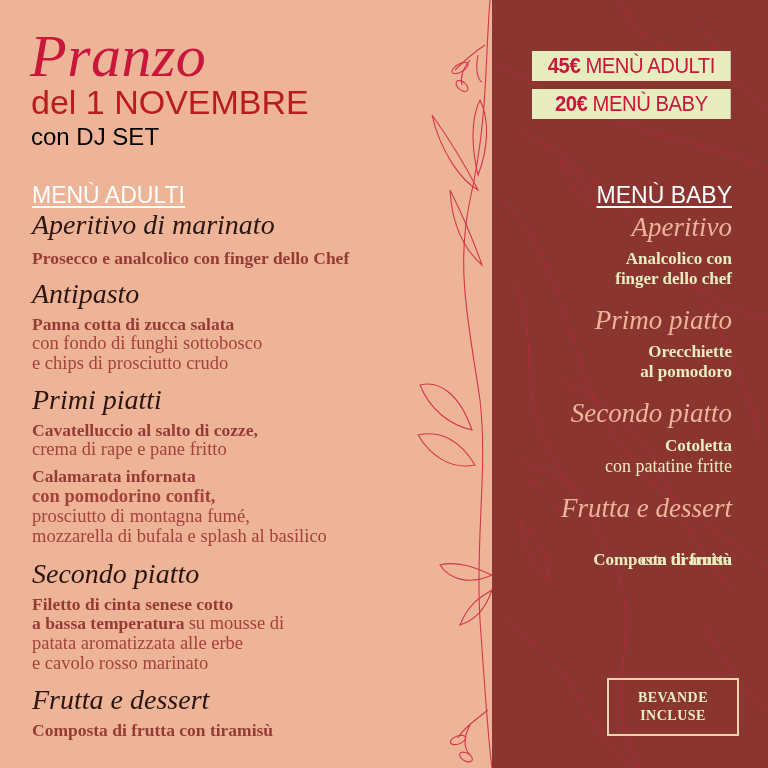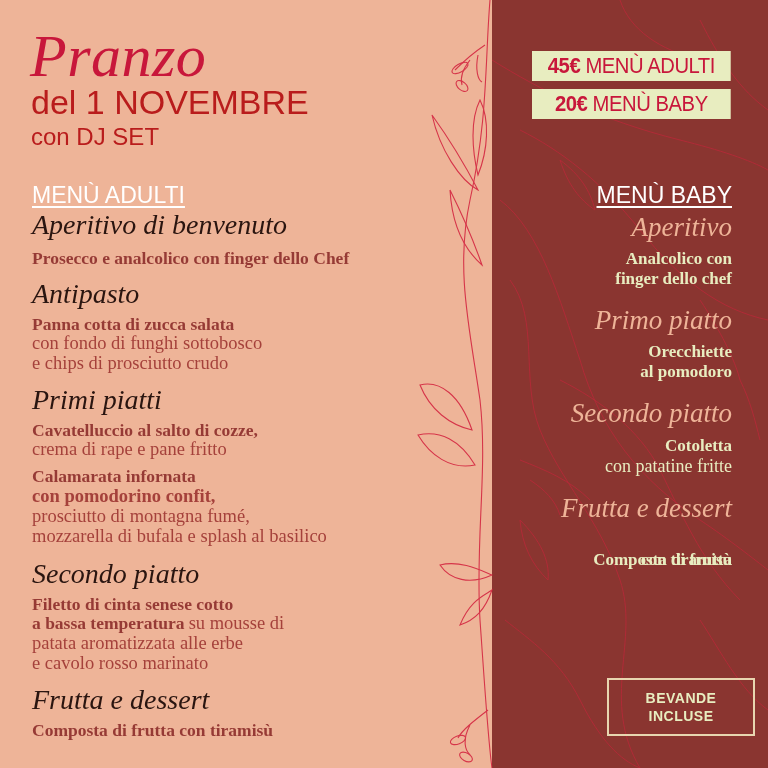--- a/index.html
+++ b/index.html
@@ -4,36 +4,36 @@
 <style>
   html,body{margin:0;padding:0;}
   body{width:768px;height:768px;overflow:hidden;position:relative;background:#eeb498;}
   .left{position:absolute;left:0;top:0;width:492px;height:768px;background:#eeb498;}
   .right{position:absolute;left:492px;top:0;width:276px;height:768px;background:#8a3530;overflow:hidden;}
   .deco{position:absolute;left:0;top:0;width:768px;height:768px;pointer-events:none;}
 
   .title{position:absolute;left:30px;top:26px;font-family:"Liberation Serif",serif;font-style:italic;font-size:60px;color:#c8173b;line-height:60px;letter-spacing:0.5px;}
   .date{position:absolute;left:31px;top:83px;font-family:"Liberation Sans",sans-serif;font-size:34px;color:#b91c1c;line-height:38px;}
   .date .num{font-weight:normal;}
-  .dj{position:absolute;left:31px;top:123px;font-family:"Liberation Sans",sans-serif;font-size:24px;color:#b91c1c;line-height:28px;}
+  .dj{position:absolute;left:31px;top:123px;font-family:"Liberation Sans",sans-serif;font-size:24px;color:#000000;line-height:28px;}
 
   .sec-head{font-family:"Liberation Sans",sans-serif;font-size:23px;color:#fff;text-decoration:underline;text-underline-offset:3px;text-decoration-thickness:1.5px;line-height:26px;}
   .course{font-family:"Liberation Serif",serif;font-style:italic;color:#2a1510;font-size:28px;line-height:30px;}
   .bold{font-family:"Liberation Serif",serif;font-weight:bold;color:#963a35;font-size:17.5px;line-height:20px;}
   .light{font-family:"Liberation Serif",serif;color:#a5413b;font-size:18.5px;line-height:20px;}
   .abs{position:absolute;white-space:nowrap;}
 
   .price{position:absolute;background:#e8edc0;color:#c8173b;font-family:"Liberation Sans",sans-serif;font-size:22px;line-height:30px;text-align:center;letter-spacing:-0.5px;transform:scaleX(0.92);transform-origin:left center;}
   .price b{font-weight:bold;}
 
   .rcol{position:absolute;right:36px;text-align:right;white-space:nowrap;}
   .rcourse{font-family:"Liberation Serif",serif;font-style:italic;color:#eeb498;font-size:27px;line-height:30px;}
   .rbold{font-family:"Liberation Serif",serif;font-weight:bold;color:#e8edc0;font-size:17px;line-height:20px;}
   .rlight{font-family:"Liberation Serif",serif;color:#e8edc0;font-size:18px;line-height:20px;}
-  .bev{position:absolute;left:607px;top:678px;width:148px;height:58px;border:2px solid #e8d6b0;box-sizing:border-box;color:#e8edc0;font-family:Liberation Sans, sans-serif;font-weight:bold;font-size:14px;line-height:18px;text-align:center;display:flex;flex-direction:column;justify-content:center;letter-spacing:0.5px;}
+  .bev{position:absolute;left:607px;top:678px;width:132px;height:58px;border:2px solid #e8d6b0;box-sizing:border-box;color:#e8edc0;font-family:Liberation Serif, serif;font-weight:bold;font-size:14px;line-height:18px;text-align:center;display:flex;flex-direction:column;justify-content:center;letter-spacing:0.5px;}
 </style>
 </head>
 <body>
 
 <div class="left"></div>
 <div class="right"></div>
 
 <svg class="deco" viewBox="0 0 768 768" xmlns="http://www.w3.org/2000/svg">
   <g fill="none" stroke="#d21f3c" stroke-width="1.1" opacity="0.85">
 
@@ -81,21 +81,21 @@
   <b>45€</b>
   <span>MENÙ ADULTI</span>
 </div>
 <div class="price" style="left:532px;top:89px;width:216px;">
   <b>20€</b>
   <span>MENÙ BABY</span>
 </div>
 
 <div class="abs sec-head" style="left:32px;top:182px;">MENÙ ADULTI</div>
 
-<div class="abs course" style="left:32px;top:210px;">Aperitivo di benvenuto</div>
+<div class="abs course" style="left:32px;top:210px;">Aperitivo di marinato</div>
 <div class="abs bold" style="left:32px;top:248px;">Prosecco e analcolico con finger dello Chef</div>
 
 <div class="abs course" style="left:32px;top:279px;">Antipasto</div>
 <div class="abs bold" style="left:32px;top:314px;">Panna cotta di zucca salata</div>
 <div class="abs light" style="left:32px;top:333px;">con fondo di funghi sottobosco</div>
 <div class="abs light" style="left:32px;top:353px;">e chips di prosciutto crudo</div>
 
 <div class="abs course" style="left:32px;top:385px;">Primi piatti</div>
 <div class="abs bold" style="left:32px;top:420px;">Cavatelluccio al salto di cozze,</div>
 <div class="abs light" style="left:32px;top:439px;">crema di rape e pane fritto</div>

